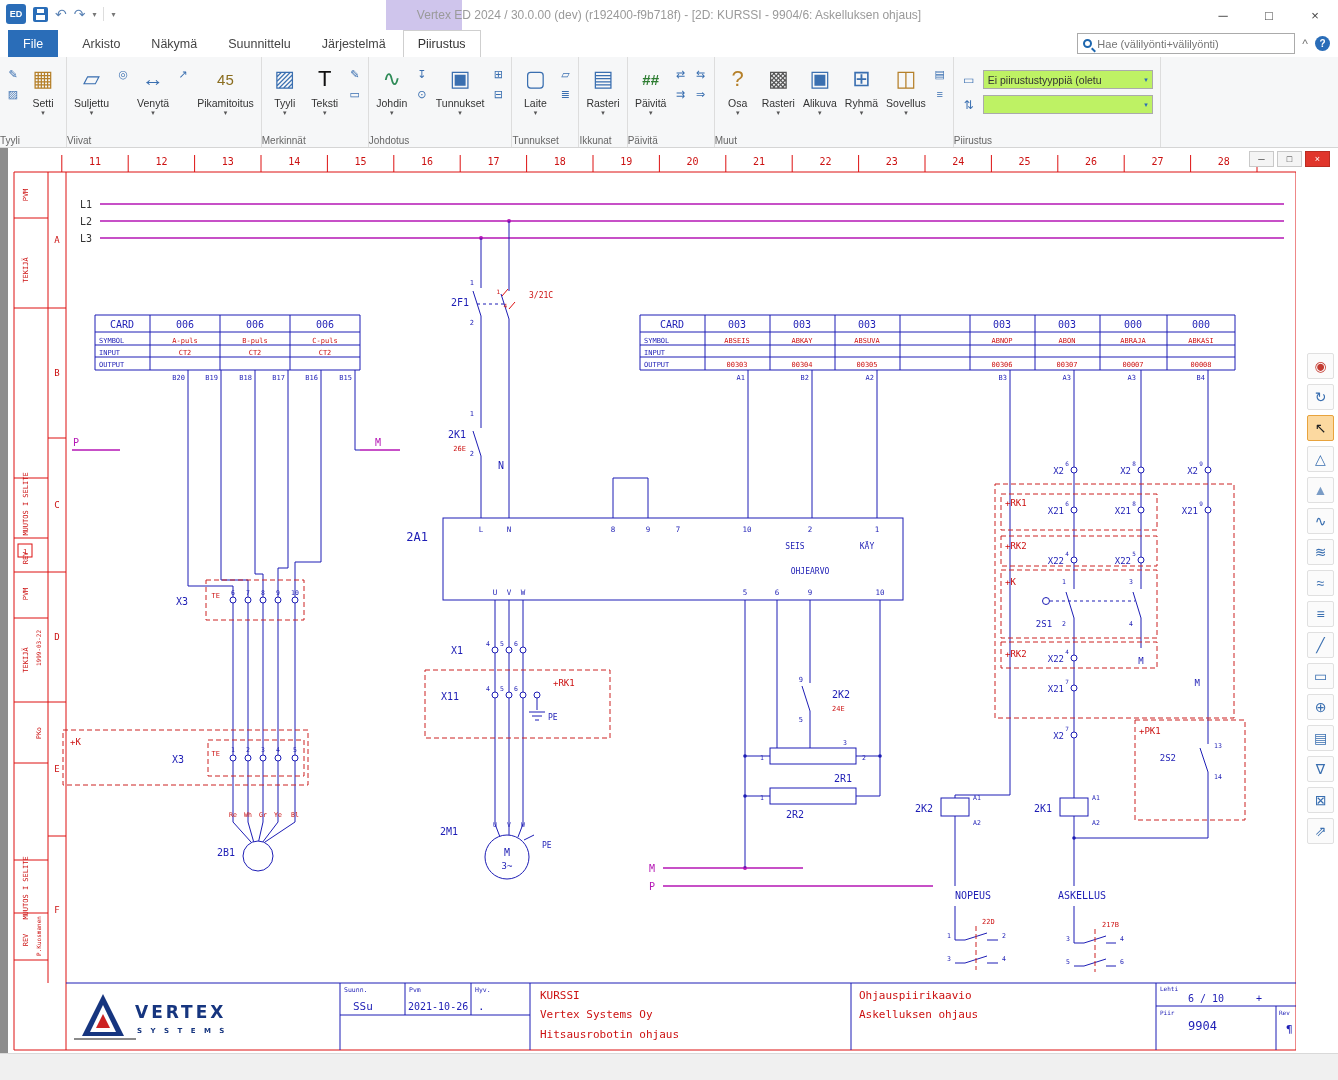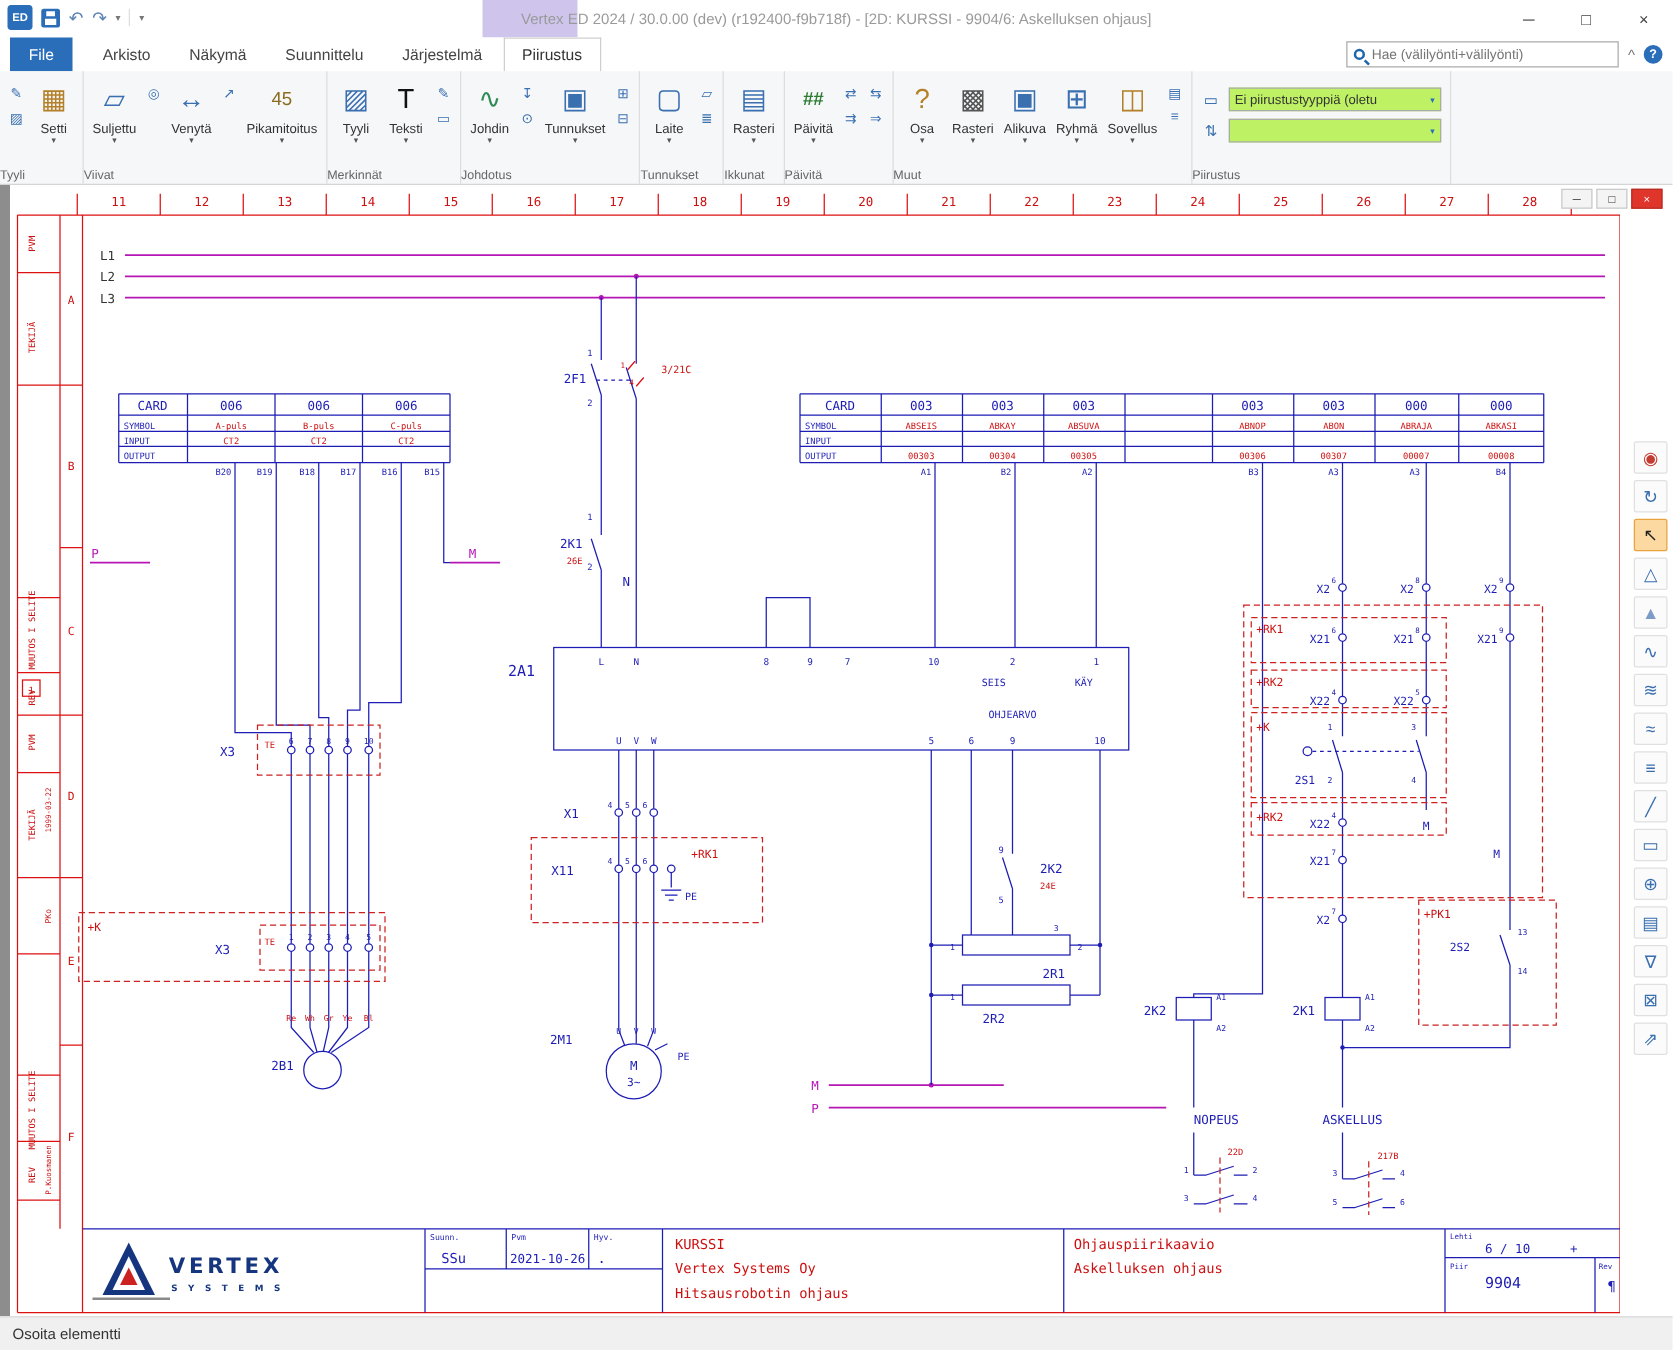--- a/index.html
+++ b/index.html
@@ -655,14 +655,13 @@
       <div class="ptool" style="color: rgb(58, 111, 176);">▭</div>
       <div class="ptool" style="color: rgb(58, 111, 176);">⊕</div>
       <div class="ptool" style="color: rgb(58, 111, 176);">▤</div>
       <div class="ptool" style="color: rgb(58, 111, 176);">∇</div>
       <div class="ptool" style="color: rgb(58, 111, 176);">⊠</div>
       <div class="ptool" style="color: rgb(58, 111, 176);">⇗</div>
     </div>
 </div>
 
 <div class="statusbar">
-  <div class="sbmsg">Osoita elementti</div>
 </div>
 
 </body></html>

